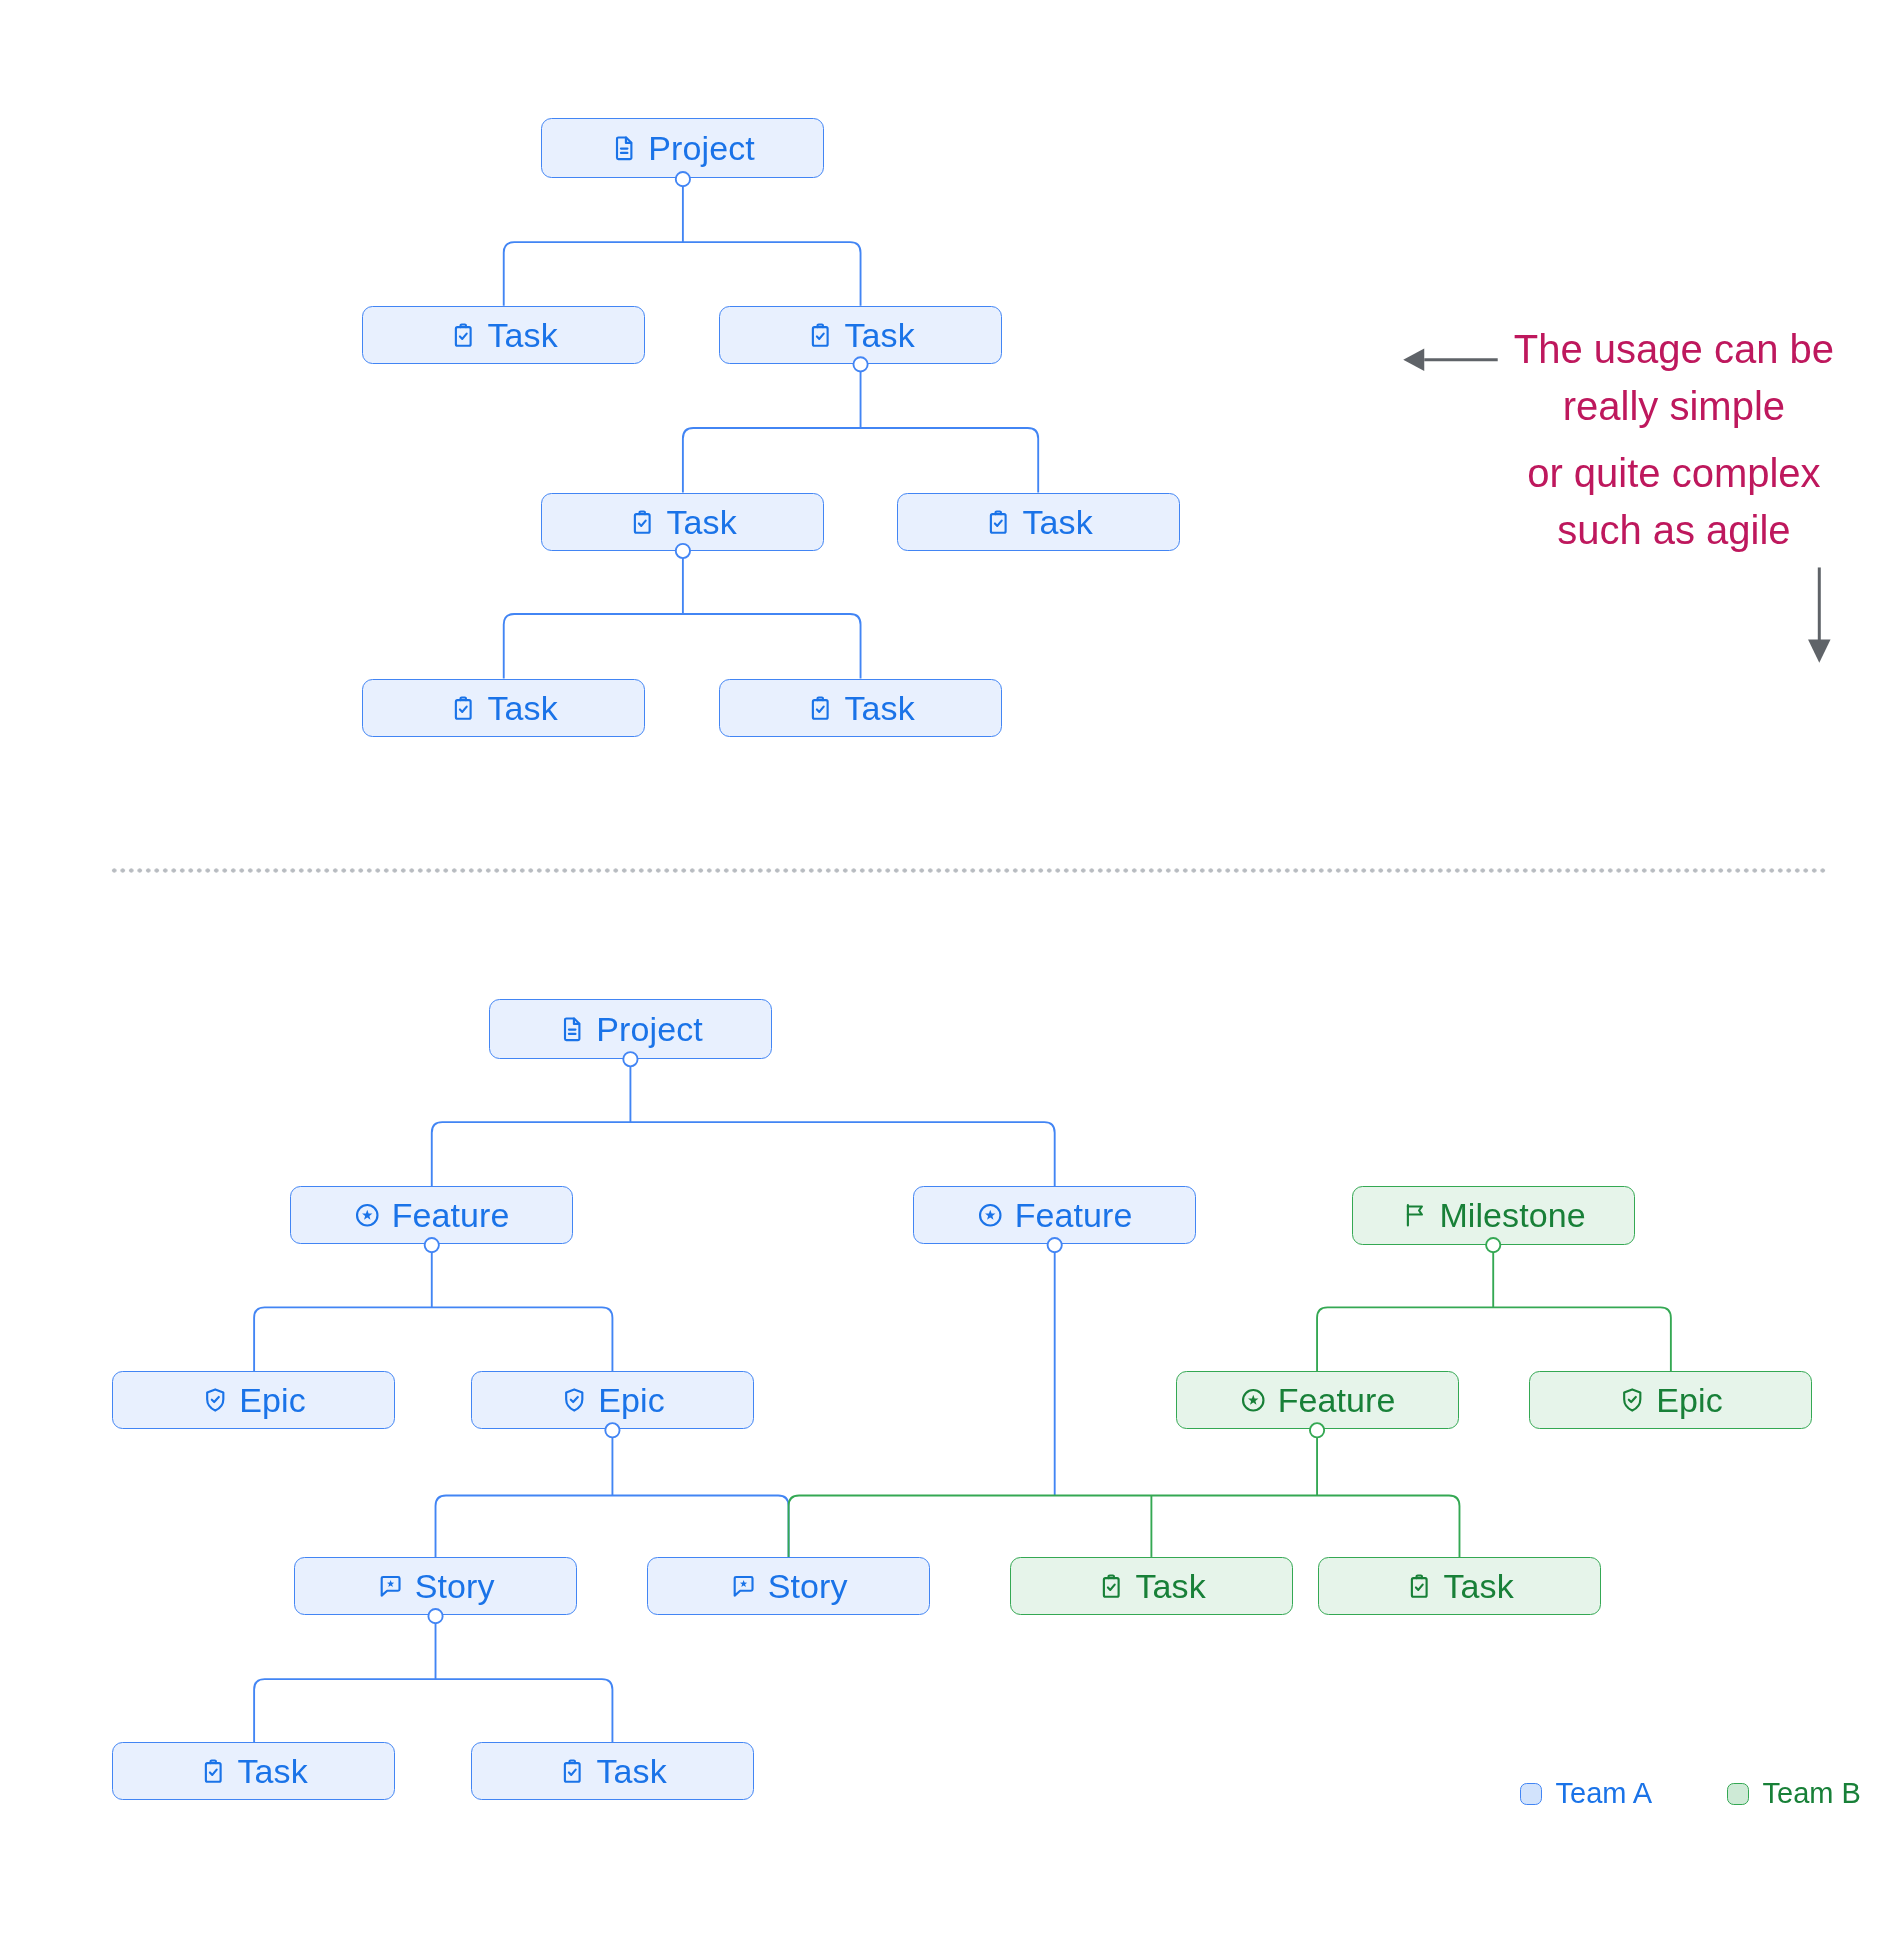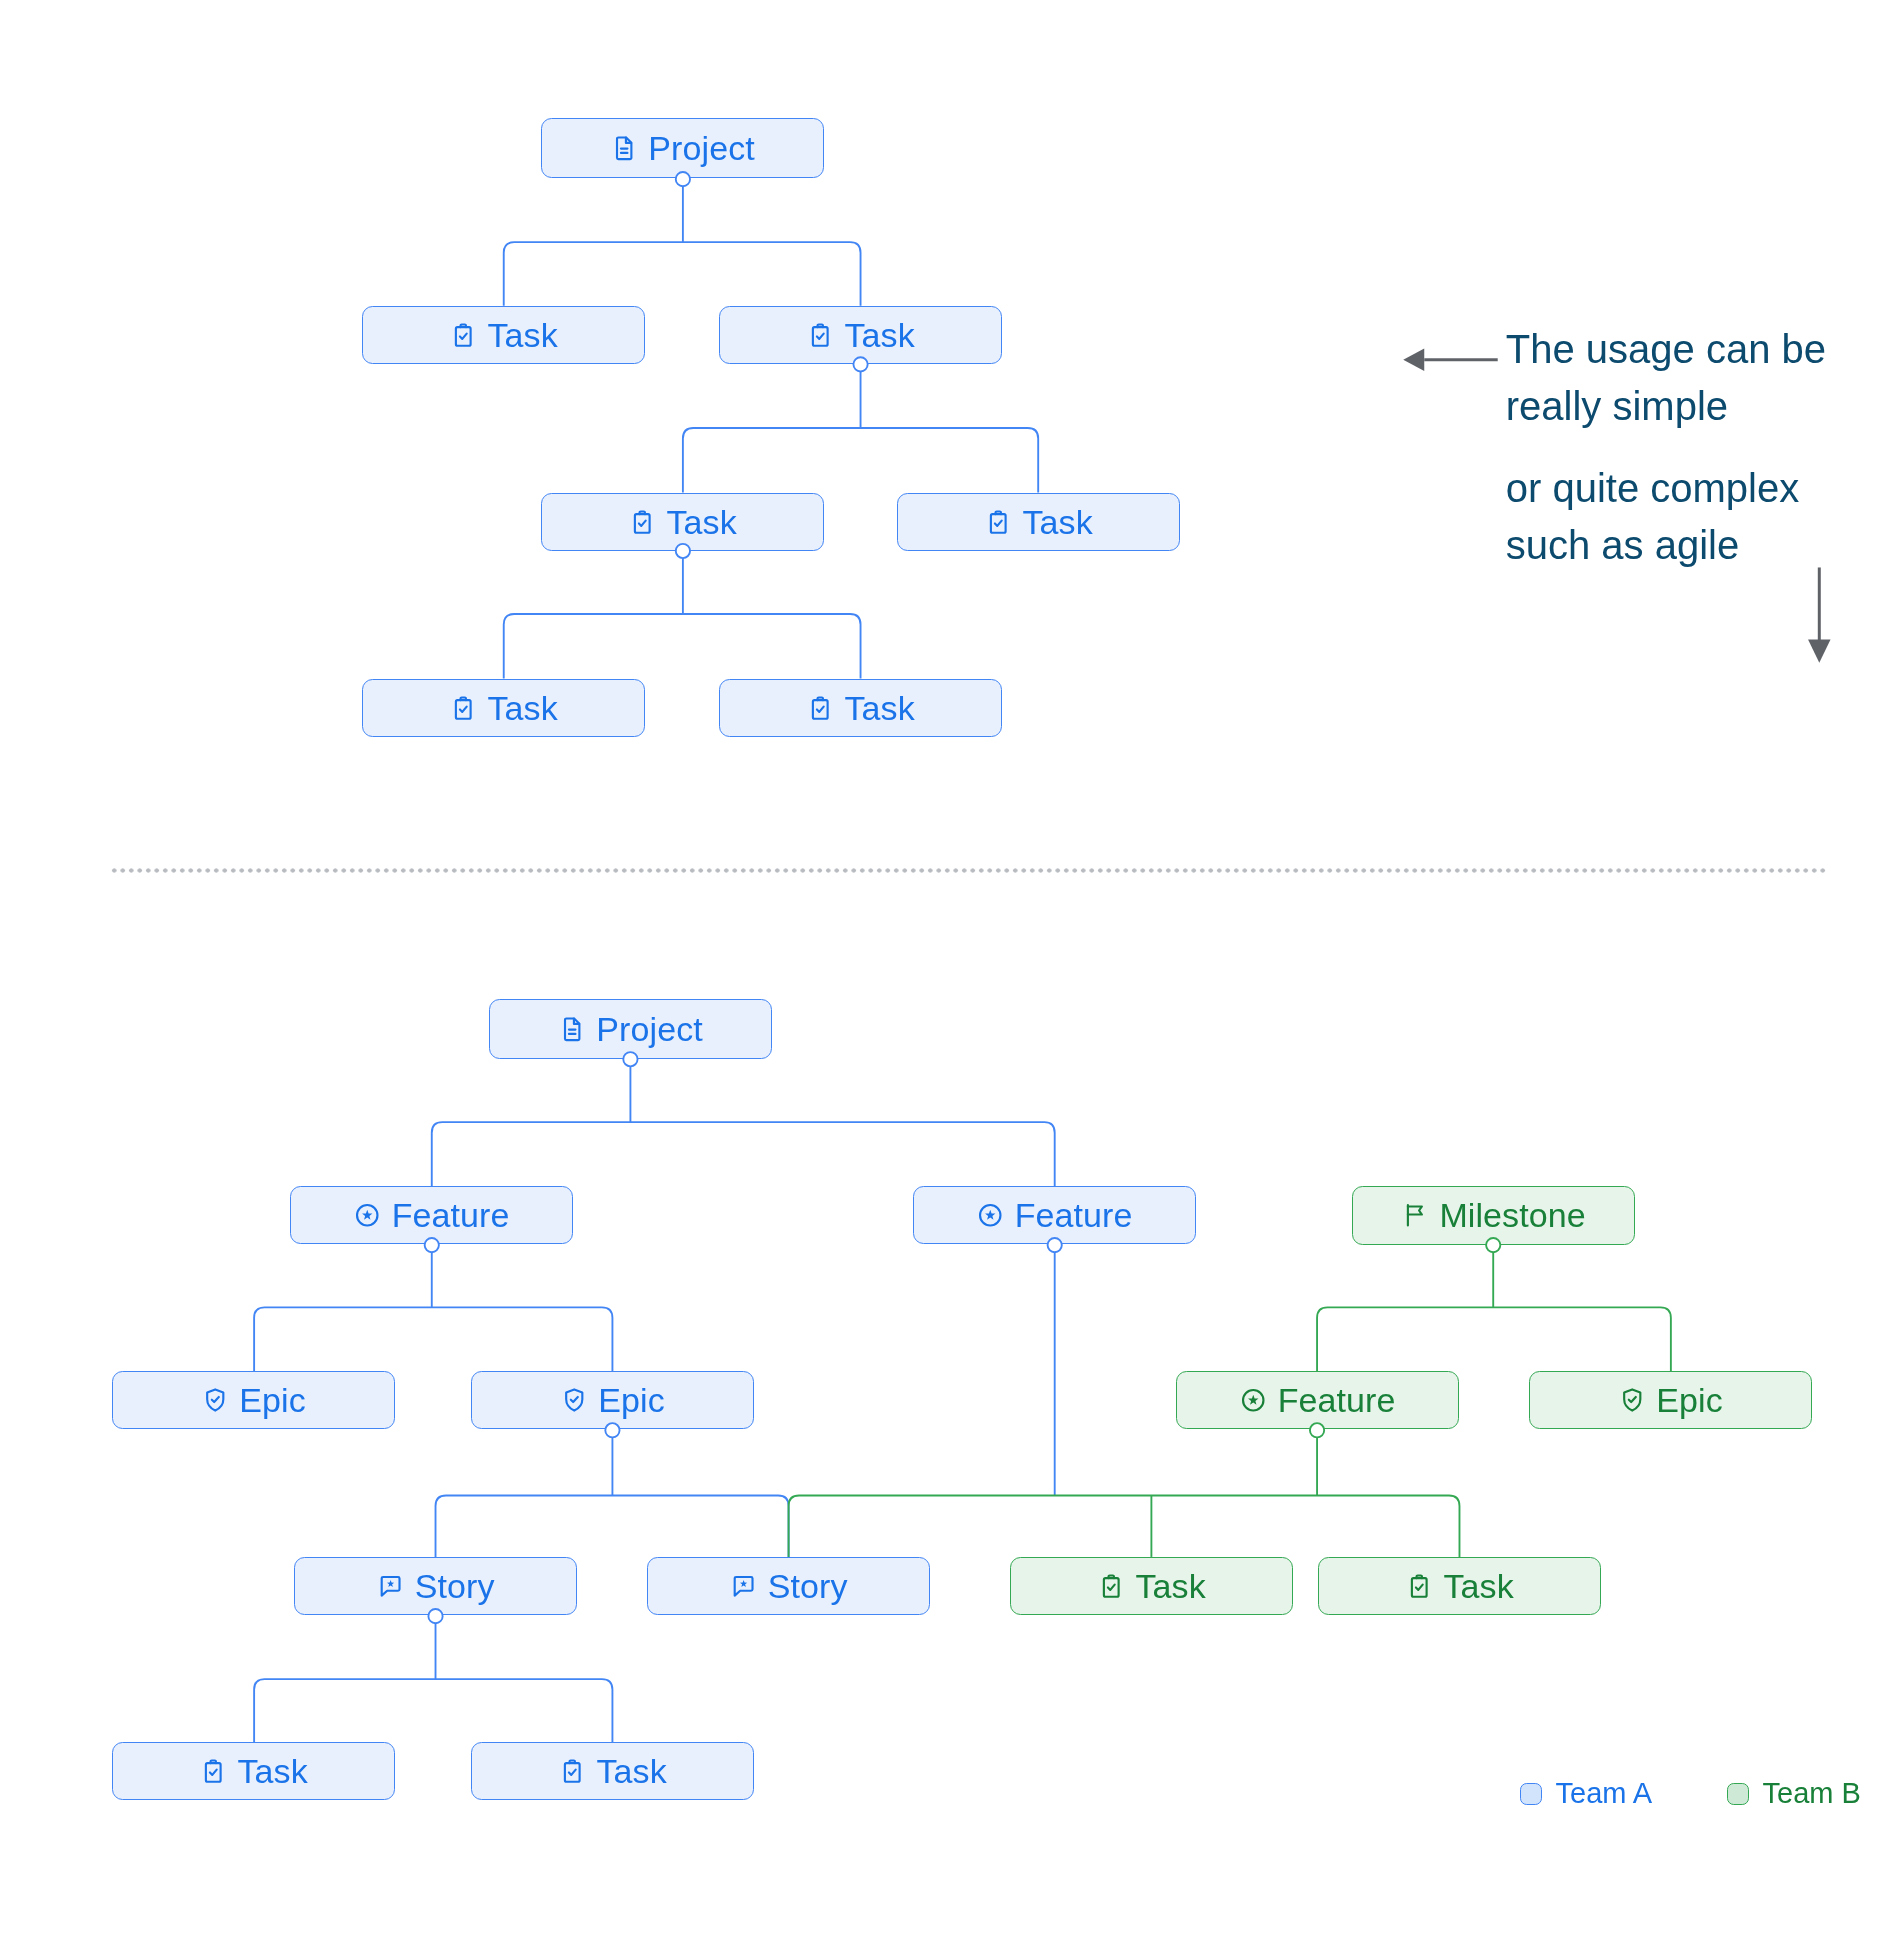--- a/index.html
+++ b/index.html
@@ -25,24 +25,24 @@
   .node.b { background:#e6f4ea; border-color:#34a853; color:#188038; }
   .ic { width:28.5px; height:28.5px; flex:0 0 auto; display:block; }
 
   .divider {
     position:absolute; left:110px; top:868px; width:1718px; height:5.2px; z-index:1;
     background-image:radial-gradient(circle, #b8bcc1 1.9px, transparent 2.5px);
     background-size:8.5px 5.2px; background-repeat:repeat-x; background-position:0 50%;
   }
 
   .note {
-    position:absolute; right:72px; top:321px; z-index:2;
-    font-size:40px; line-height:57px; color:#0c4a6e; text-align:left; font-weight:400;
-  }
-  .note .gap { margin-top:25px; }
+    position:absolute; right:64px; top:321px; z-index:2;
+    font-size:40px; line-height:57px; color:#be185d; text-align:center; font-weight:400;
+  }
+  .note .gap { margin-top:10px; }
 
   .legend-item {
     position:absolute; top:1777px; z-index:2;
     display:flex; align-items:center; gap:13.5px; font-size:29px; font-weight:500;padding-left:36px;
   }
   .legend-item.la { left:1484px; color:#1a73e8; }
   .legend-item.lb { left:1691px; color:#188038; }
   .sw { width:22px; height:22px; border-radius:6.7px; border:1.9px solid; display:inline-block; box-sizing:border-box; }
   .sw-a { background:#d2e3fc; border-color:#4285f4; }
   .sw-b { background:#ceead6; border-color:#34a853; }

